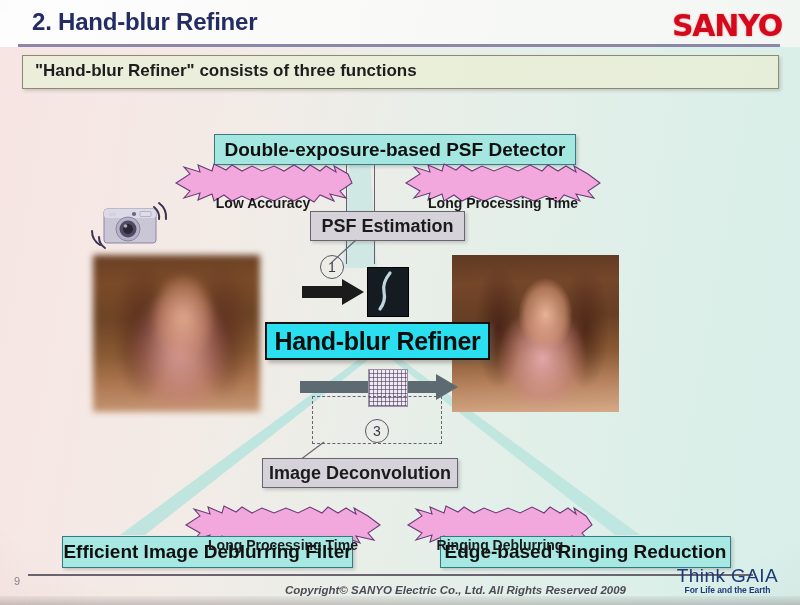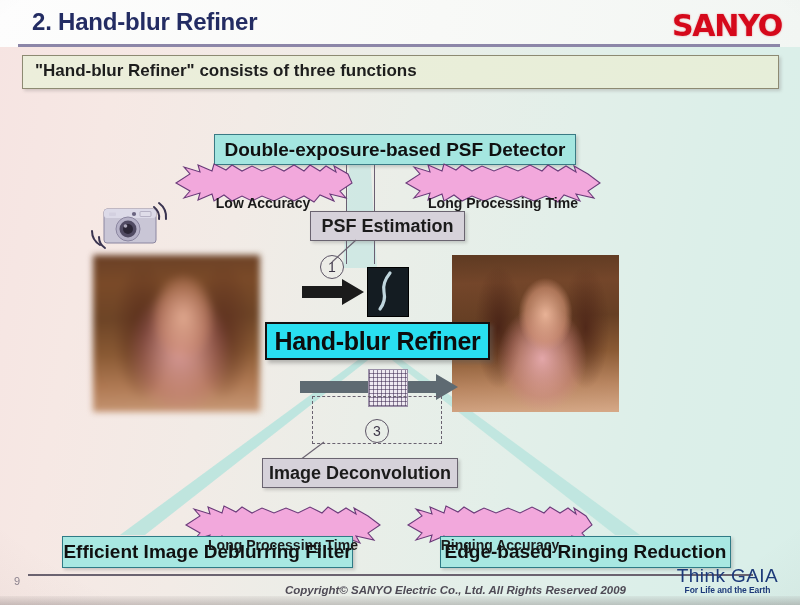--- a/index.html
+++ b/index.html
@@ -388,21 +388,21 @@
       <svg width="210" height="40" viewBox="0 0 210 40">
         <polygon points="8,20 22,11 16,4 32,9 30,2 44,8 46,1 58,7 64,2 74,8 84,3 96,8 108,3 120,8 132,2 144,8 150,2 160,8 168,3 178,9 176,3 190,11 202,20 190,28 196,35 178,31 182,38 166,32 160,39 148,33 136,38 124,33 112,38 98,33 86,38 74,33 64,38 56,32 46,38 44,31 30,37 32,30 16,35 22,28" fill="#f2a8dc" stroke="#6b3b7a" stroke-width="1.1"></polygon>
       </svg>
       <span>Long Processing Time</span>
     </div>
 
     <div class="burst burst-ring">
       <svg width="200" height="40" viewBox="0 0 200 40">
         <polygon points="8,20 22,11 16,4 32,9 30,2 44,8 46,1 58,7 64,2 74,8 84,3 96,8 108,3 120,8 132,2 144,8 150,2 160,8 168,3 176,9 174,3 186,11 192,20 182,28 188,35 172,31 176,38 160,32 154,39 142,33 132,38 120,33 108,38 96,33 84,38 74,33 64,38 56,32 46,38 44,31 30,37 32,30 16,35 22,28" fill="#f2a8dc" stroke="#6b3b7a" stroke-width="1.1"></polygon>
       </svg>
-      <span>Ringing Accuracy</span>
+      <span>Ringing Deblurring</span>
     </div>
 
     <div class="box box-cyan-bottom box-deblur">
       <span>Efficient Image Deblurring Filter</span>
     </div>
     <div class="box box-cyan-bottom box-ringing">
       <span>Edge-based Ringing Reduction</span>
     </div>
   </div>
 

